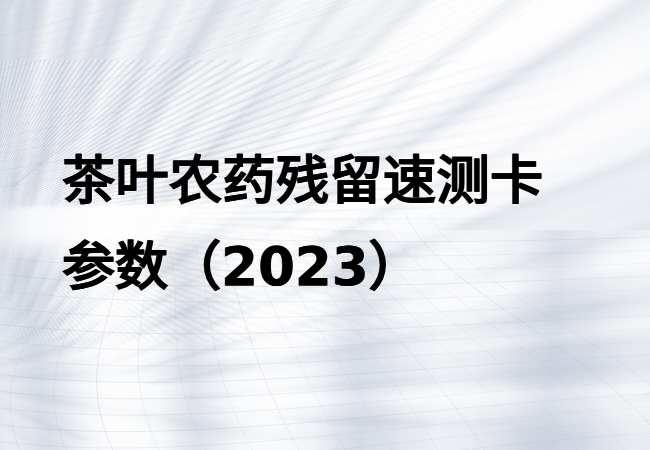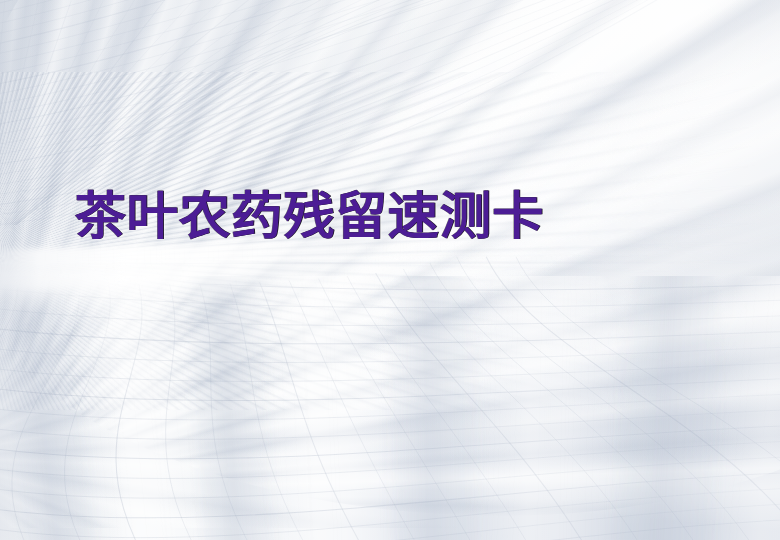--- a/index.html
+++ b/index.html
@@ -204,23 +204,23 @@
   }
 
   
   .title-block {
     position: absolute;
     left: 62px;
     top: 138px;
     width: 560px;
   }
   .title-line {
-    color: #4c1d95;
+    color: #000000;
     font-weight: 700;
-    font-size: 43px;
+    font-size: 53px;
     line-height: 86px;
     letter-spacing: 0.5px;
     white-space: nowrap;
     text-shadow:
        0.6px 0 0 rgba(0,0,0,0.9),
       -0.4px 0 0 rgba(0,0,0,0.55),
        1.5px 1.2px 1.1px rgba(255,255,255,0.42);
   }
   .title-line.second {
     letter-spacing: 0px;
@@ -374,15 +374,16 @@
         </g>
     </g>
   </svg>
 
   <div class="sweep"></div>
   <div class="sweep-core"></div>
   <div class="edge-shade"></div>
 
   <div class="title-block">
     <div class="title-line first">茶叶农药残留速测卡</div>
+    <div class="title-line second">参数（2023）</div>
   </div>
 
 </div>
 
 </body></html>

